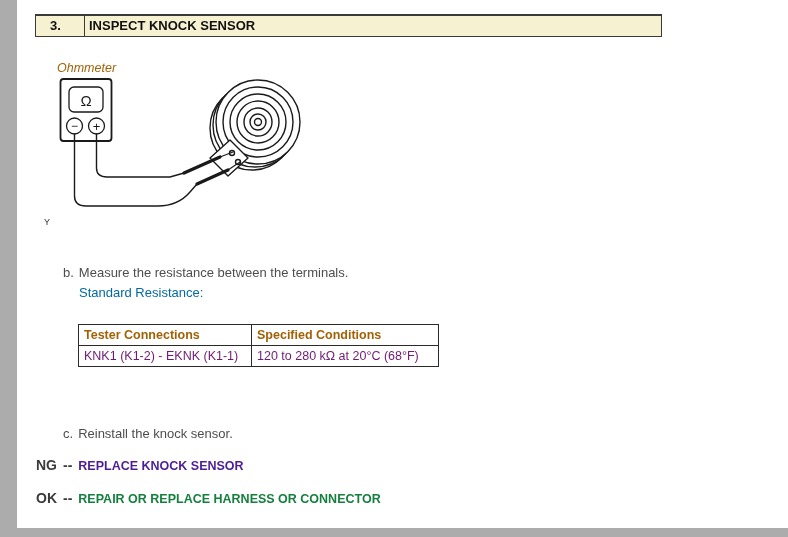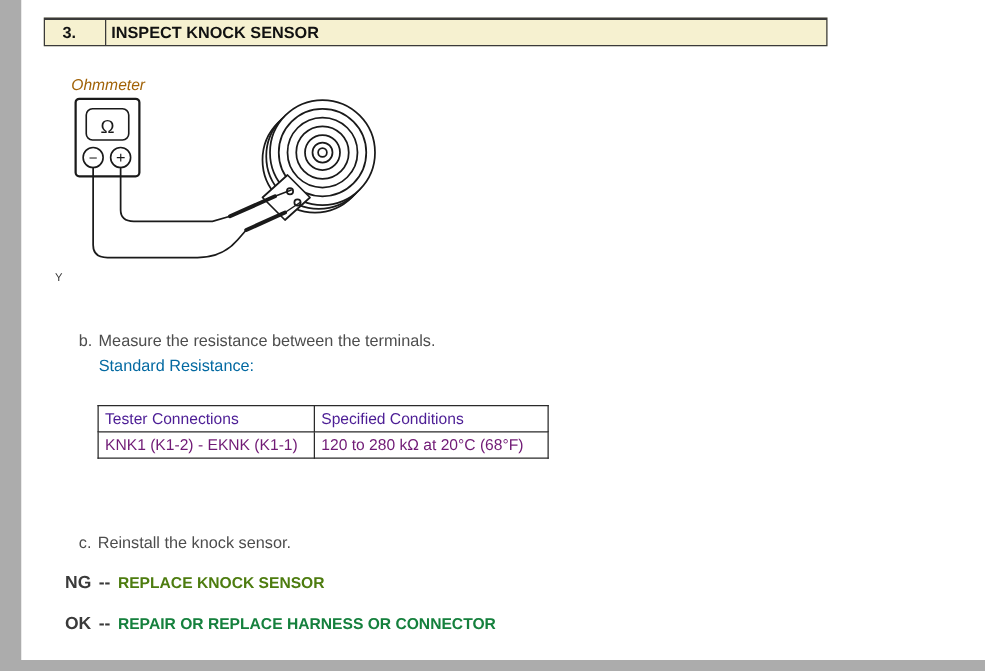--- a/index.html
+++ b/index.html
@@ -22,31 +22,31 @@
   .step-line{position:absolute;left:63px;font-size:13px;color:#4d4d4d;white-space:nowrap;}
   .step-line .letter{margin-right:5px;}
   .step-a{top:235px;}
   .step-b{top:265px;}
   .step-c{top:426px;}
   .std-res{position:absolute;left:79px;top:285px;font-size:13px;color:#0369a1;}
 
   .spec-table{position:absolute;left:78px;top:324px;border-collapse:collapse;}
   .spec-table th,.spec-table td{border:1px solid #2a2a2a;padding:3px 5px;font-size:12.5px;
     text-align:left;white-space:nowrap;}
-  .spec-table th{font-weight:normal;color:#4c1d95;}
+  .spec-table th{font-weight:bold;color:#a16207;}
   .spec-table td{color:#701a75;}
   .spec-table th:first-child,.spec-table td:first-child{width:162px;}
   .spec-table th:last-child,.spec-table td:last-child{width:176px;}
 
-  .result-line{position:absolute;left:36px;display:flex;align-items:baseline;white-space:nowrap;margin-left:16px;}
+  .result-line{position:absolute;left:36px;display:flex;align-items:baseline;white-space:nowrap;}
   .result-ng{top:457px;}
   .result-ok{top:490px;}
   .result-label{font-weight:bold;font-size:14px;color:#3a3a3a;}
   .result-sep{font-weight:bold;font-size:14px;color:#3a3a3a;margin:0 6px;}
-  .result-link{font-weight:bold;font-size:12.5px;color:#4d7c0f;text-decoration:none;cursor:pointer;}
+  .result-link{font-weight:bold;font-size:12.5px;color:#4c1d95;text-decoration:none;cursor:pointer;}
   .result-action{font-weight:bold;font-size:12.5px;color:#15803d;}
 
   svg text{font-family:"Liberation Sans", sans-serif;}
 </style>
 </head>
 <body>
 
 <div class="page">
 
   <div class="gutter-left"></div>

